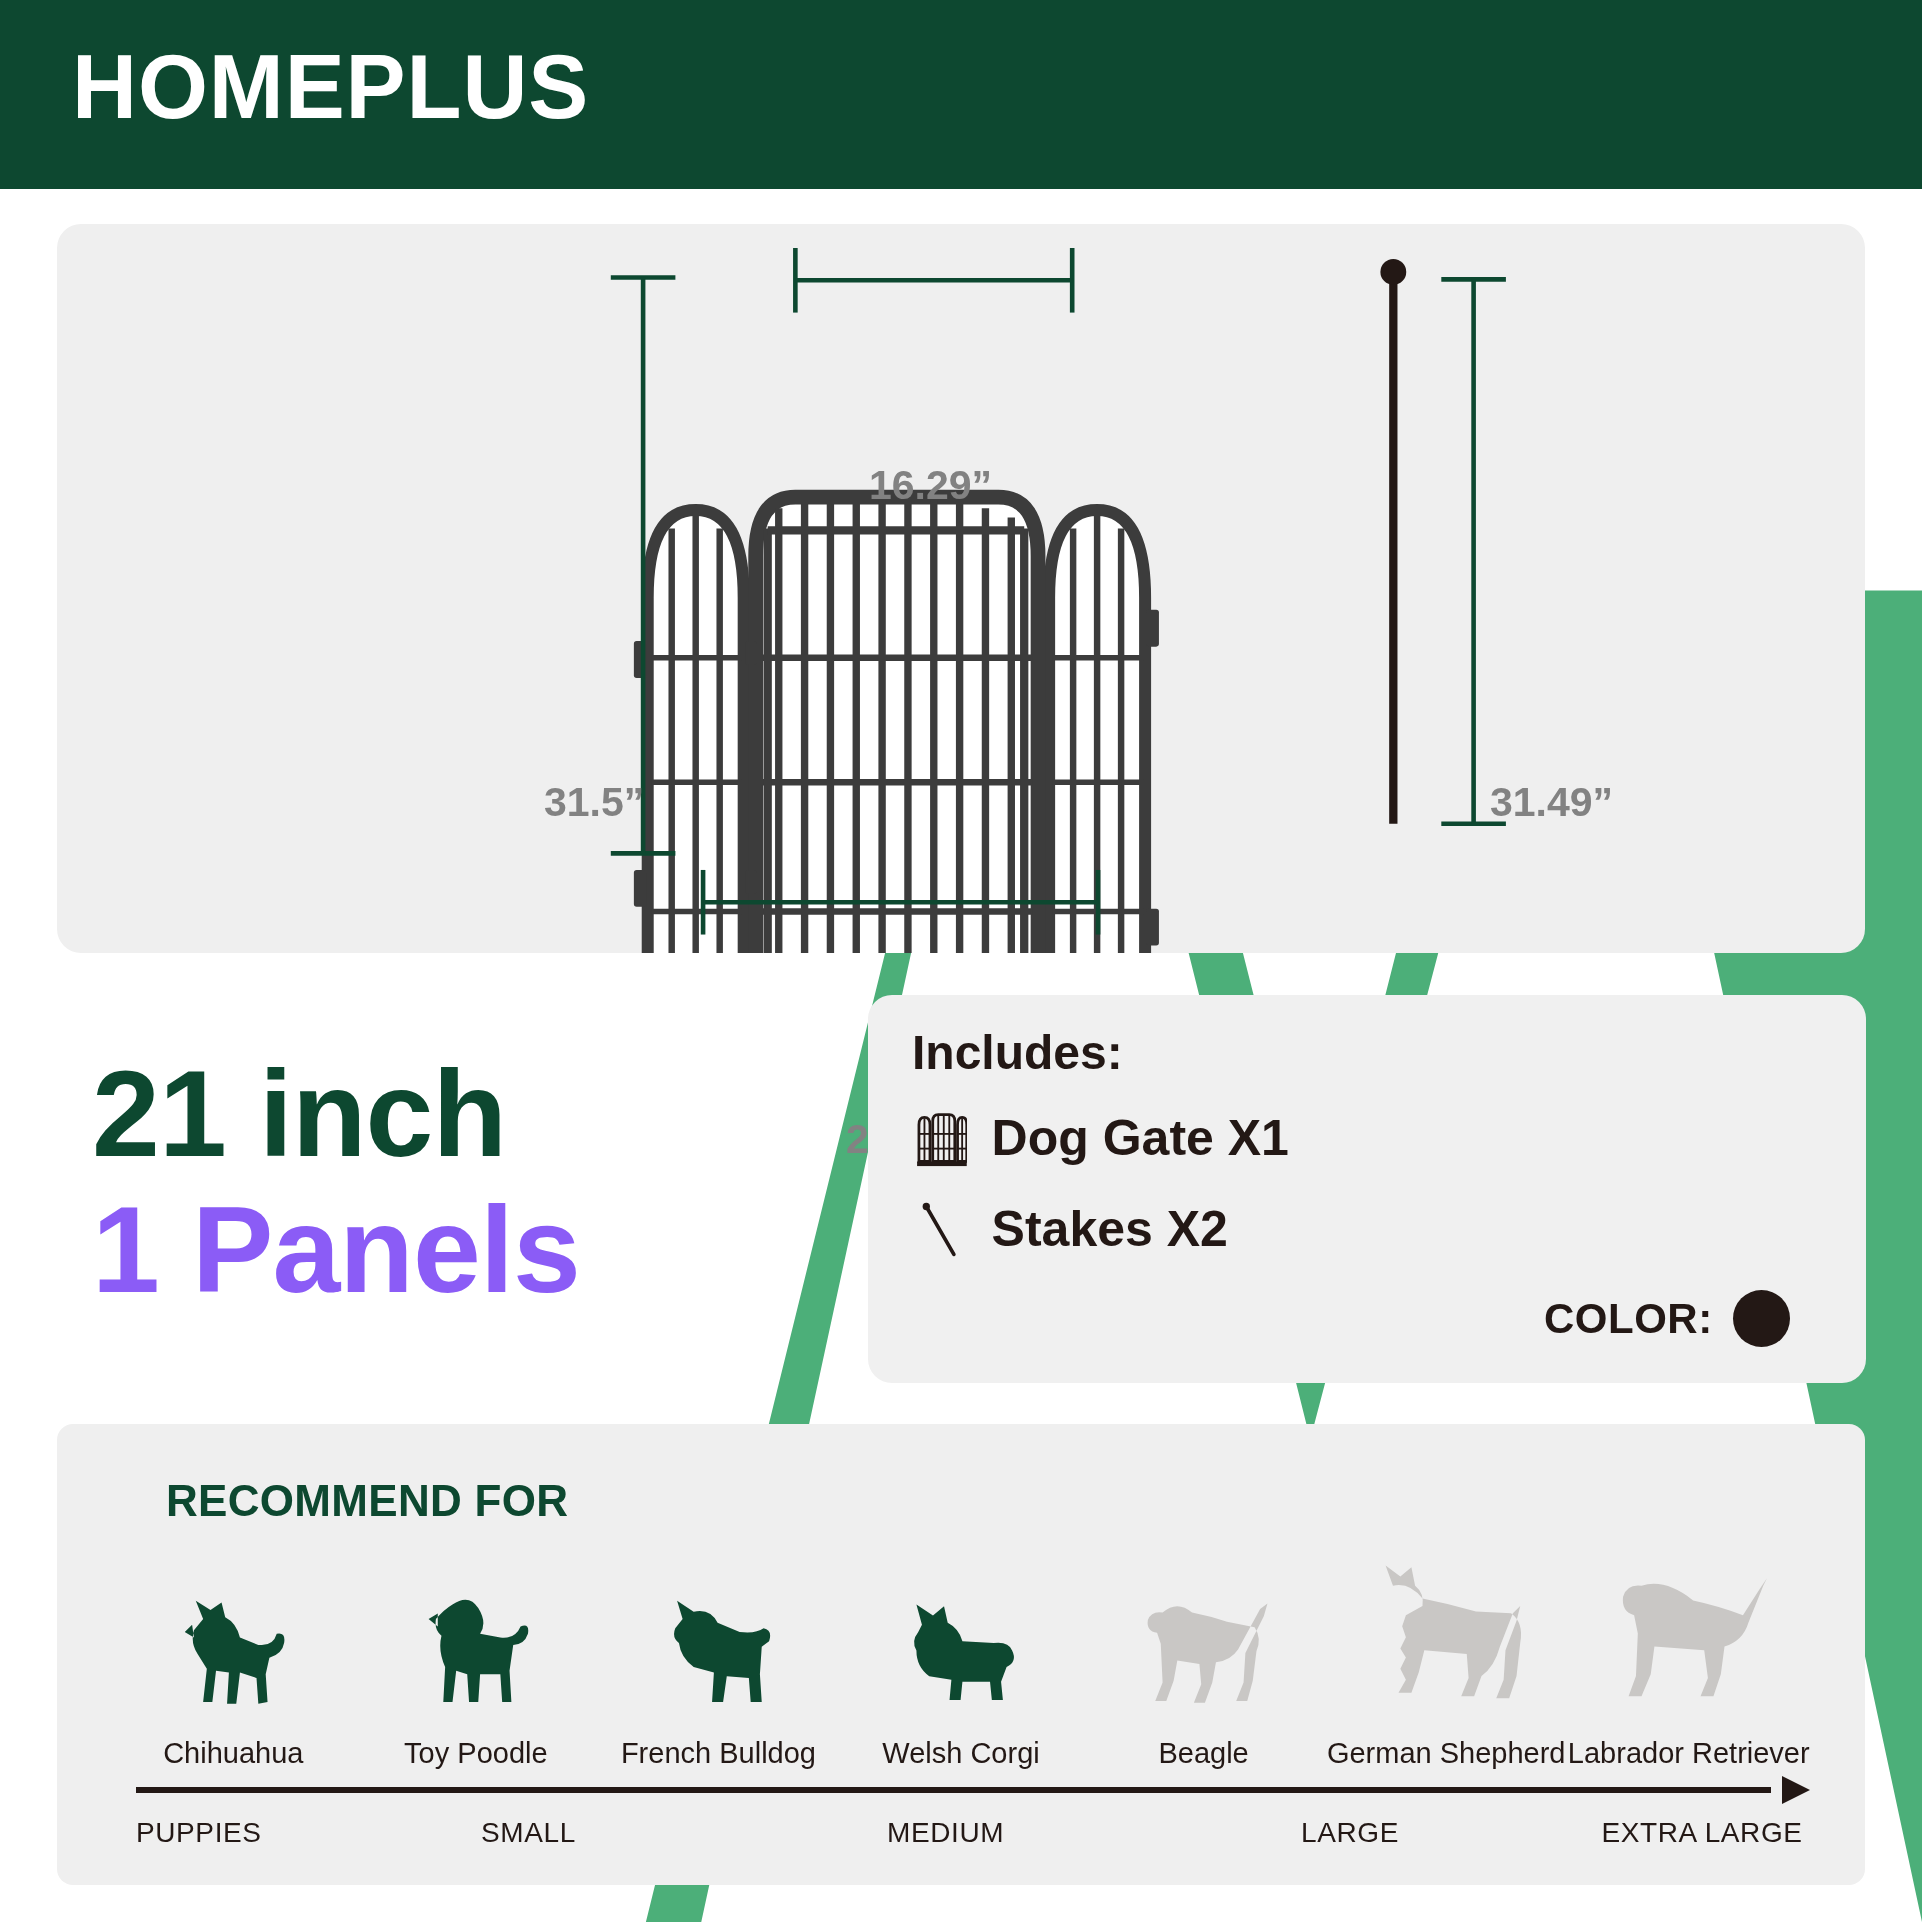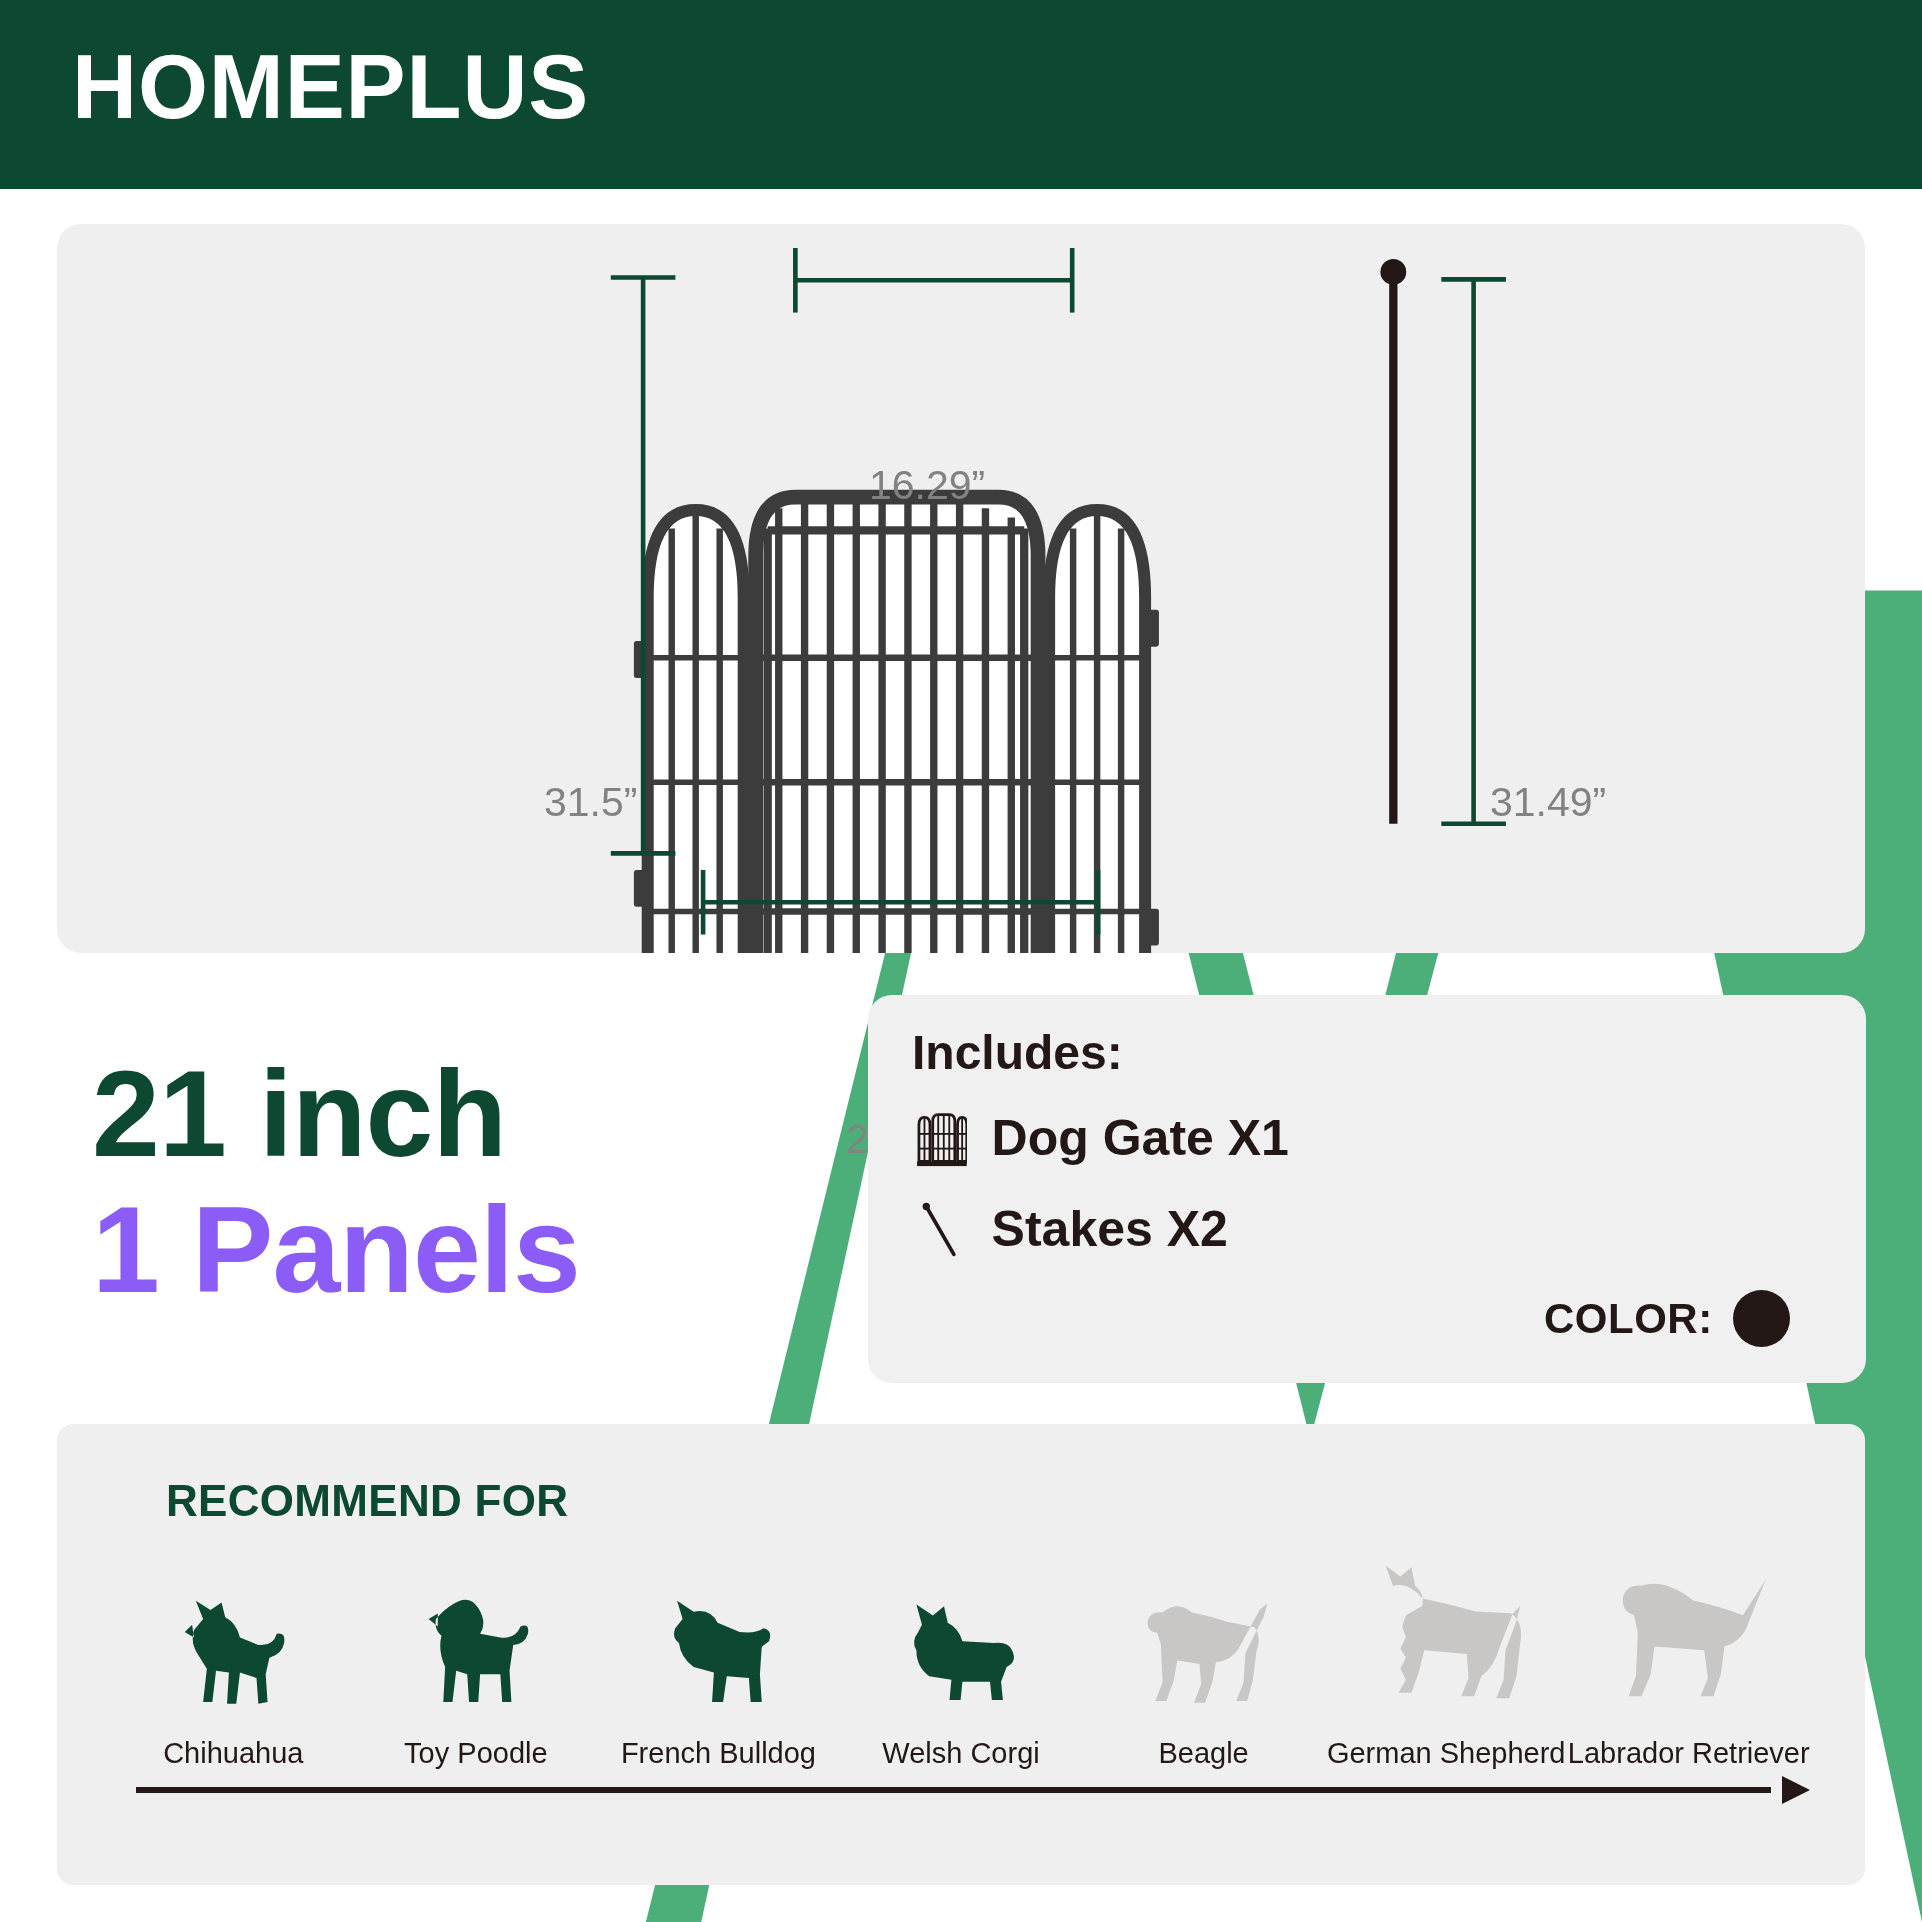--- a/index.html
+++ b/index.html
@@ -28,21 +28,21 @@
 
   
   .dim-card {
     position: absolute; left: 57px; top: 224px;
     width: 1808px; height: 729px;
     background: #efefef; border-radius: 24px; z-index: 4;
   }
   .dimsvg { position: absolute; left: 0; top: 0; }
 
   .dimtext {
-    position: absolute; color: #828282; font-size: 41px; font-weight: 400;
+    position: absolute; color: #828282; font-size: 41px; font-weight: 700;
     font-family: "Liberation Sans", sans-serif; white-space: nowrap;
   }
   #dim-top-label   { left: 812px; top: 238px; }
   #dim-left-label  { left: 487px; top: 555px; }
   #dim-right-label { left: 1433px; top: 555px; }
   #dim-bot-label   { left: 789px; top: 892px; }
 
   
   .headline { position: absolute; left: 92px; top: 1052px; z-index: 6; }
   .headline .l1 {
@@ -346,17 +346,24 @@
         <div class="dog-name">Labrador Retriever</div>
       </div>
 
     </div>
 
     <div class="scale-wrap">
       <div class="scale-line">
         <div class="scale-bar"></div>
         <div class="scale-arrow"></div>
       </div>
+      <div class="scale-labels">
+        <span id="sl0">PUPPIES</span>
+        <span id="sl1">SMALL</span>
+        <span id="sl2">MEDIUM</span>
+        <span id="sl3">LARGE</span>
+        <span id="sl4">EXTRA LARGE</span>
+      </div>
     </div>
   </div>
 
 </div>
 
 
 </body></html>

